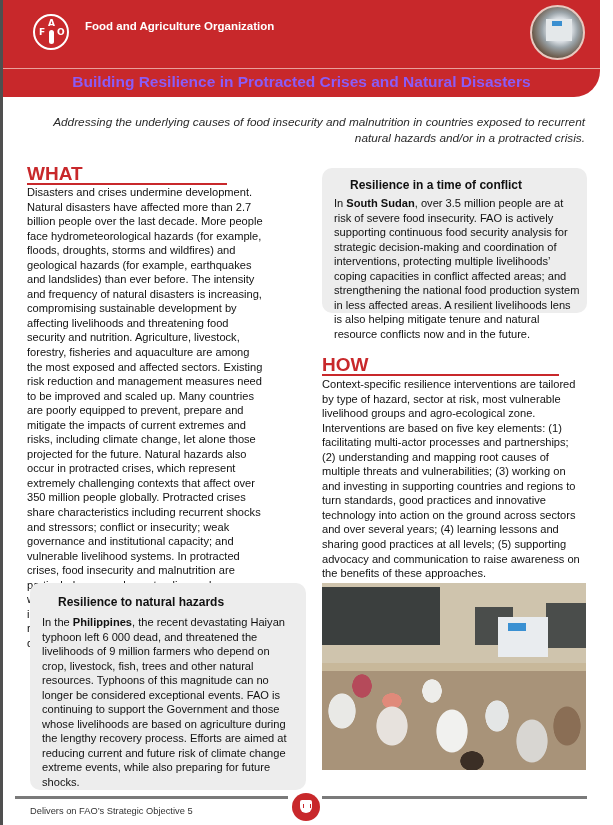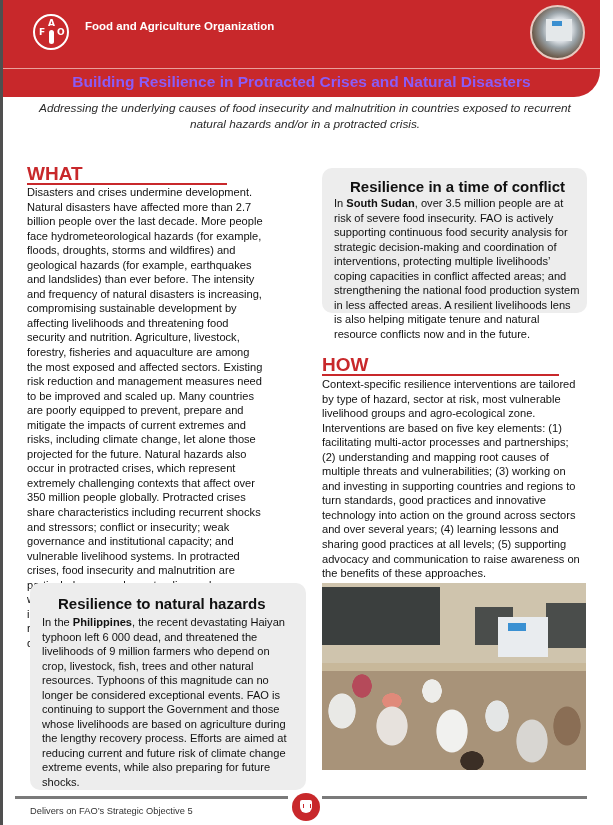--- a/index.html
+++ b/index.html
@@ -16,28 +16,28 @@
   .org { position:absolute; left:82px; top:20px; color:#fff; font-size:11.5px; line-height:13px; font-weight:bold;
          font-family:"Liberation Sans", sans-serif; }
   .header-photo { position:absolute; left:527px; top:5px; width:55px; height:55px; border-radius:50%;
                   border:2px solid #e8c9c0; box-sizing:border-box; overflow:hidden;
                   background: radial-gradient(circle at 55% 45%, #d8dde2 0 30%, #9aa3a8 45%, #6b5a4a 70%, #3e3128 100%); }
   .header-photo .cloth { position:absolute; left:14px; top:12px; width:26px; height:22px; background:#e4e8ea; }
   .header-photo .map { position:absolute; left:20px; top:14px; width:10px; height:5px; background:#3a8fd0; }
   .header-line { position:absolute; left:3px; top:68px; width:597px; height:1px; background:#e9a19c; }
   .title { position:absolute; left:3px; top:72px; width:597px; text-align:center; color:#8b5cf6;
            font-family:"Liberation Sans", sans-serif; font-weight:bold; font-size:15.5px; line-height:20px; }
-  .subtitle { position:absolute; left:25px; top:100px; width:560px; text-align:center; font-style:italic;
+  .subtitle { position:absolute; left:25px; top:114px; width:560px; text-align:right; font-style:italic;
               font-size:11.8px; line-height:16px; color:#2a2a2a; font-family:"Liberation Sans", sans-serif; }
   .section-h { position:absolute; color:#c8282b; font-weight:bold; font-family:"Liberation Sans", sans-serif;
                font-size:19px; line-height:20px; }
   .rule { position:absolute; height:1.5px; background:#c8282b; }
   .body-text { position:absolute; font-family:"Liberation Sans", sans-serif; font-size:11.1px; line-height:14.55px; color:#111; }
   .box { position:absolute; background:#ededed; border-radius:10px; }
-  .box-title { position:absolute; font-family:"Liberation Sans", sans-serif; font-weight:bold; font-size:15px; color:#111;padding-left:16px; }
+  .box-title { position:absolute; font-family:"Liberation Sans", sans-serif; font-weight:bold; font-size:12px; color:#111;padding-left:16px; }
   .photo { position:absolute; left:322px; top:583px; width:264px; height:187px; overflow:hidden;
            background:#b9a98c; }
   .photo .wall { position:absolute; left:0; top:0; width:264px; height:80px; background:#cfc4ad; }
   .photo .board1 { position:absolute; left:0; top:4px; width:118px; height:58px; background:#3b3f3e; }
   .photo .board2 { position:absolute; left:153px; top:24px; width:38px; height:38px; background:#4a4d4b; }
   .photo .board3 { position:absolute; left:224px; top:20px; width:40px; height:45px; background:#4a4d4b; }
   .photo .cloth { position:absolute; left:176px; top:34px; width:50px; height:40px; background:#e9ecef; }
   .photo .map { position:absolute; left:186px; top:40px; width:18px; height:8px; background:#3a90d2; }
   .photo .floor { position:absolute; left:0; top:80px; width:264px; height:107px; background:#c8b89a; }
   .photo .crowd { position:absolute; left:0; top:88px; width:264px; height:99px;

